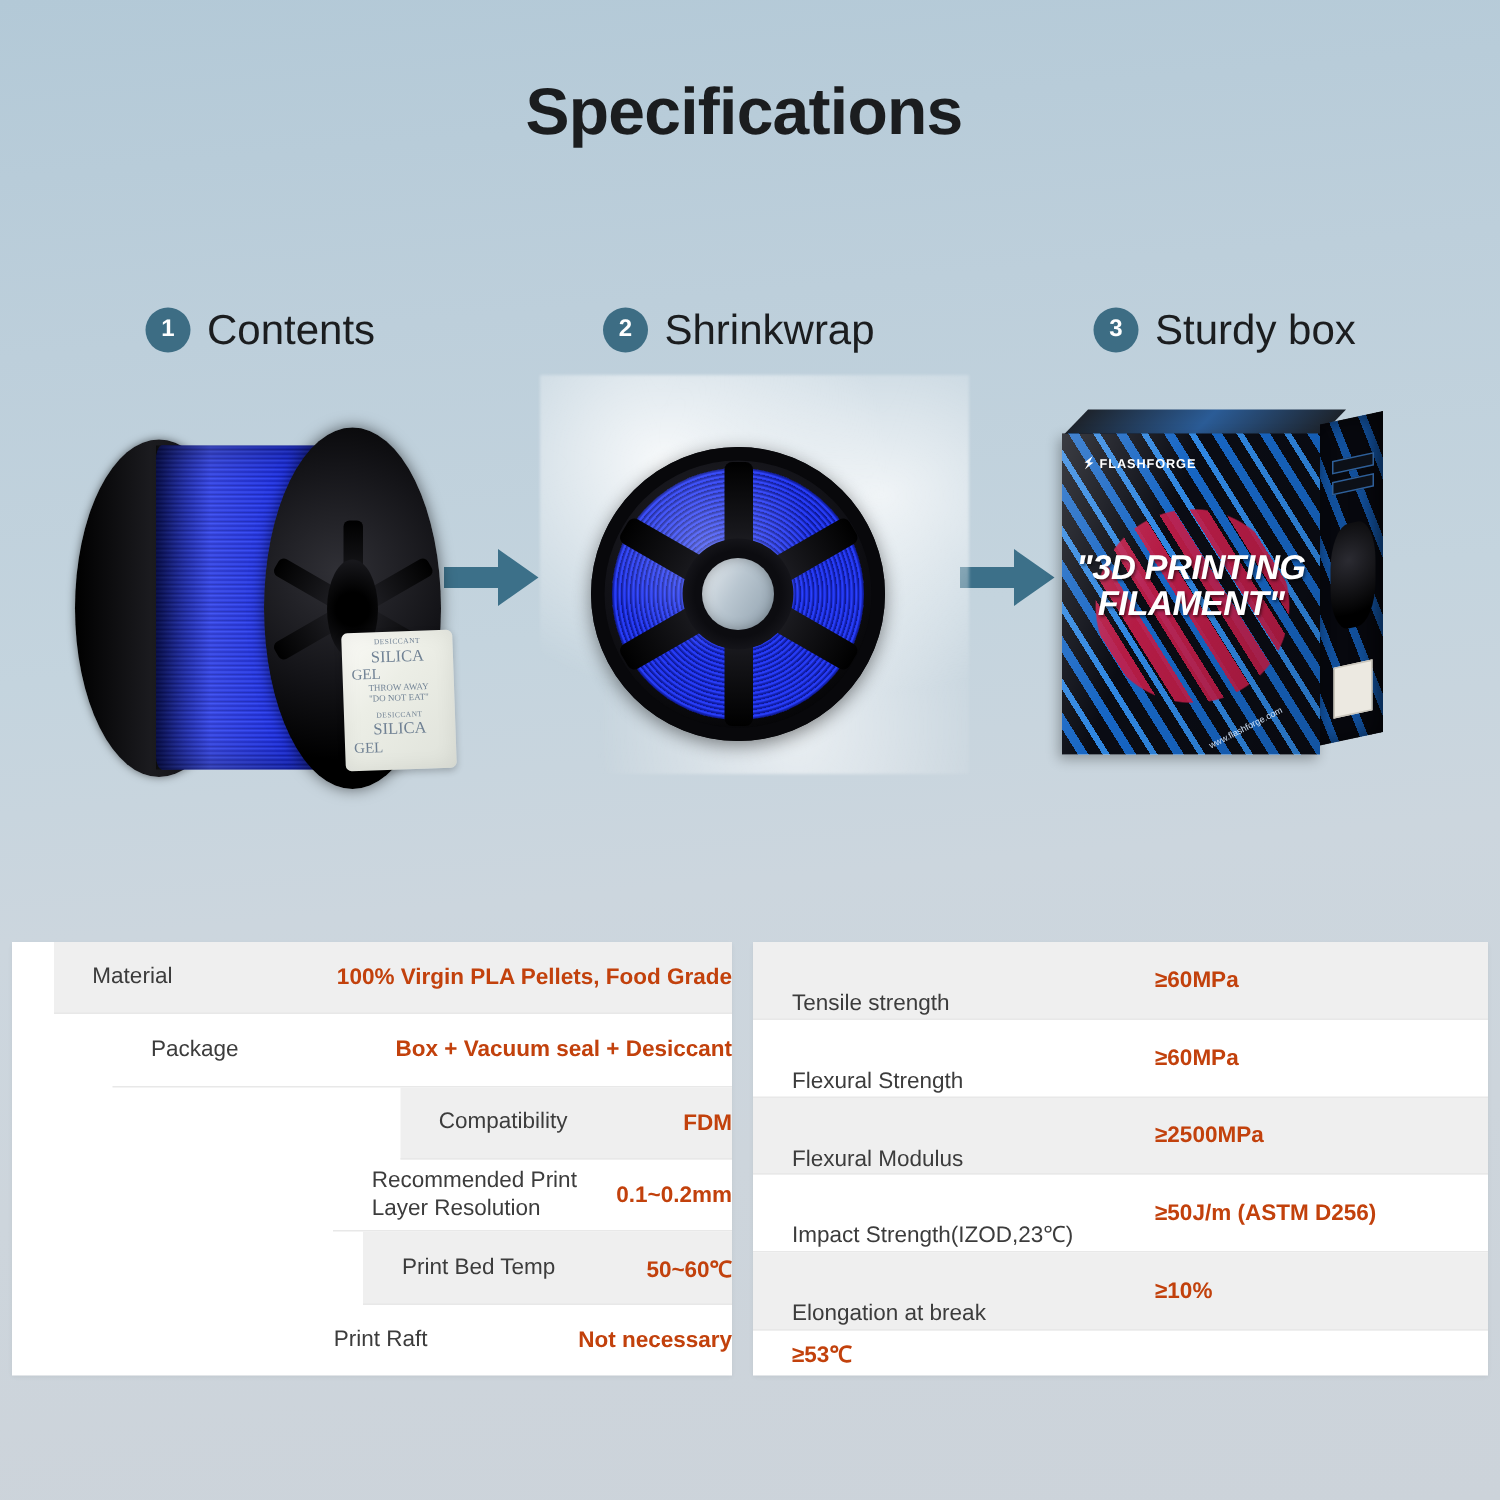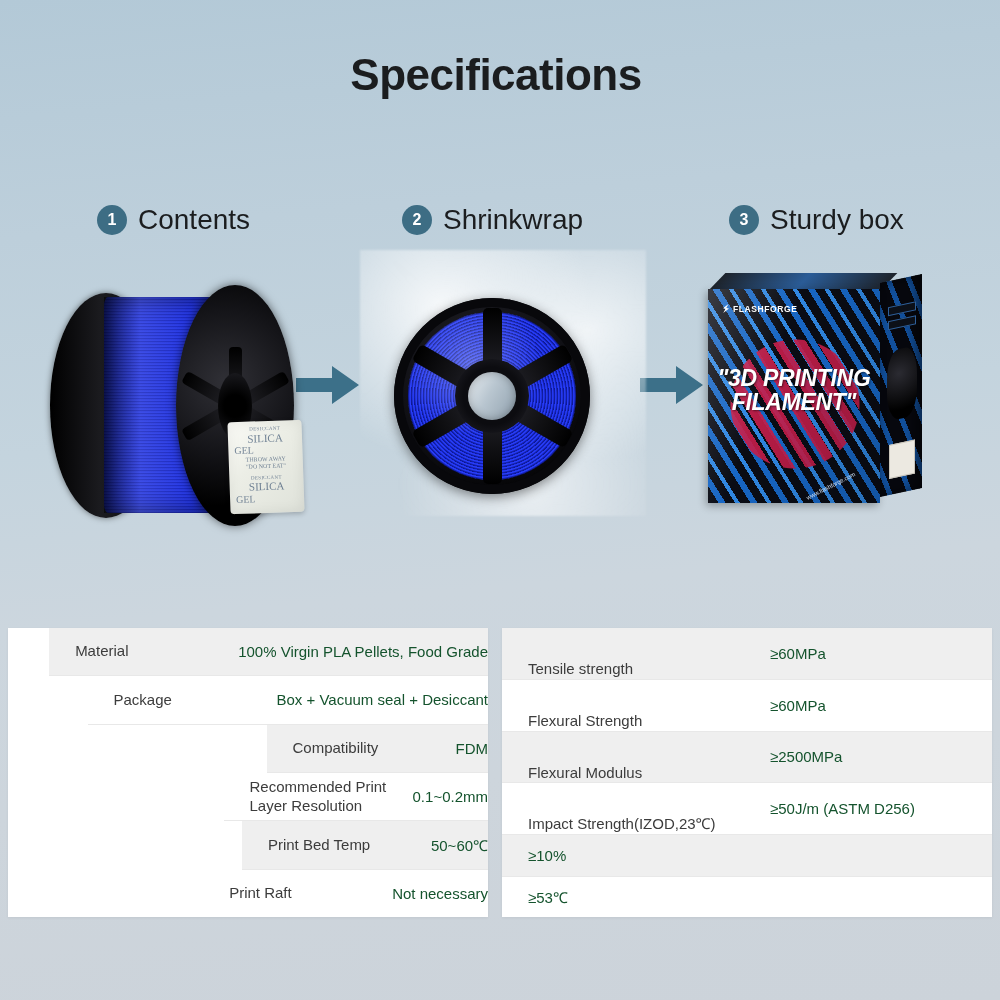--- a/index.html
+++ b/index.html
@@ -360,22 +360,22 @@
     font-size: 15px;
     color: #3c3c3c;
     line-height: 1.25;
     flex: 0 0 auto;
   }
   #spec-table-left  .spec-key { width: 163px; }
   #spec-table-right .spec-key { width: 242px; margin-top: 32px; }
 
   .spec-val {
     font-size: 15px;
-    font-weight: normal;
-    color: #14532d;
+    font-weight: bold;
+    color: #c2410c;
   }
 </style>
 </head>
 <body>
 
 <div class="page-title">Specifications</div>
 
 <div class="step-header" id="step-1">
   <div class="step-badge">1</div>
   <div class="step-label">Contents</div>
@@ -497,18 +497,19 @@
   </div>
   <div class="spec-row alt">
     <div class="spec-key">Flexural Modulus</div>
     <div class="spec-val">≥2500MPa</div>
   </div>
   <div class="spec-row">
     <div class="spec-key">Impact Strength(IZOD,23℃)</div>
     <div class="spec-val">≥50J/m (ASTM D256)</div>
   </div>
   <div class="spec-row alt">
+    <div class="spec-key">Elongation at break</div>
     <div class="spec-val">≥10%</div>
   </div>
   <div class="spec-row">
     <div class="spec-val">≥53℃</div>
   </div>
 </div>
 
 </body></html>

